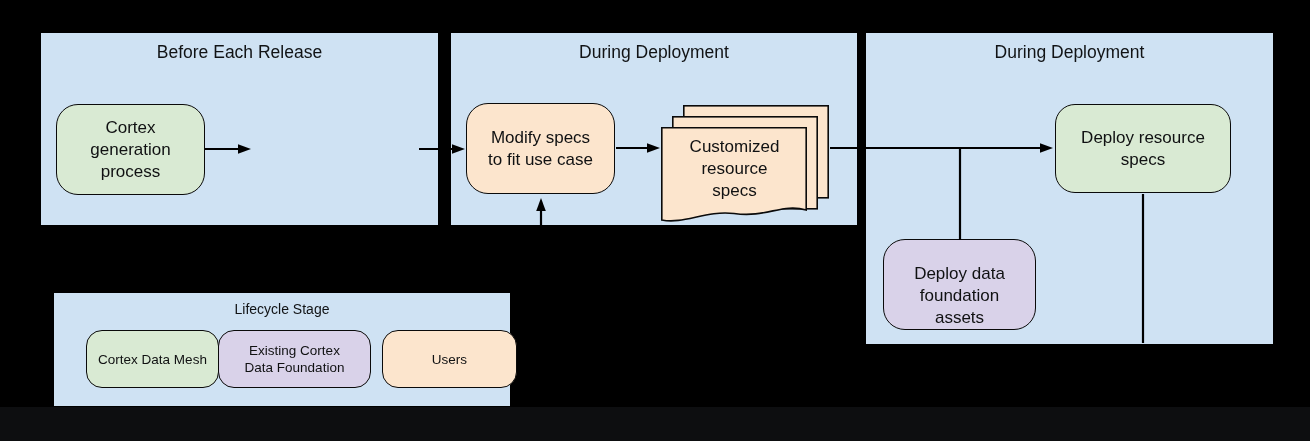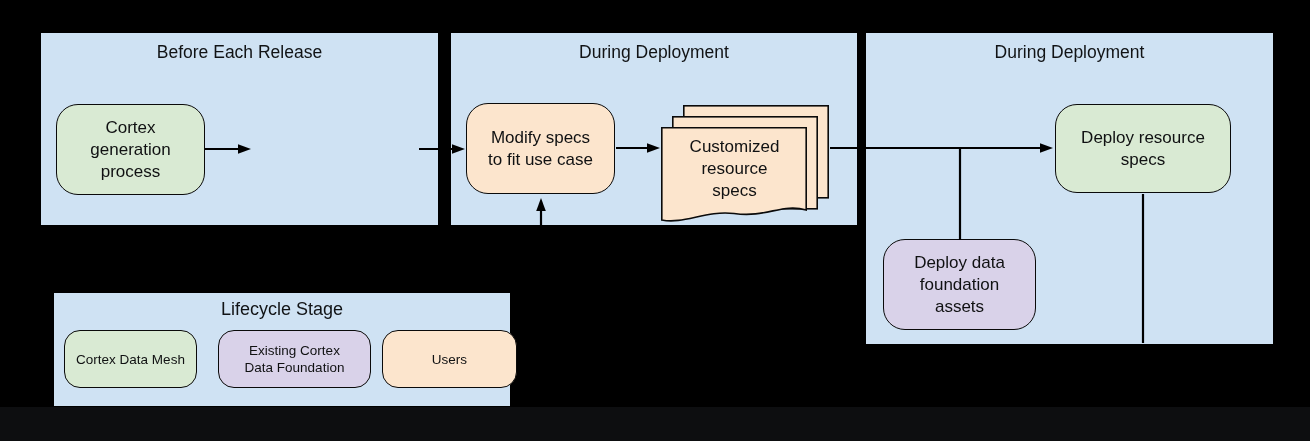--- a/index.html
+++ b/index.html
@@ -21,42 +21,42 @@
     position:absolute;border:1.6px solid #0a0a0a;border-radius:22px;
     display:flex;align-items:center;justify-content:center;text-align:center;
     box-sizing:border-box;
   }
   .label{white-space:pre-line;font-size:17px;line-height:22px;color:#101112;}
   .fill-green{background:#d9ead3;}
   .fill-orange{background:#fce5cd;}
   .fill-purple{background:#d9d2e9;}
   .node-cortex-gen{left:56px;top:104px;width:149px;height:91px;}
   .node-modify{left:466px;top:103px;width:149px;height:91px;}
-  .node-deploy-specs{left:1055px;top:104px;width:176px;height:89px;}
-  .node-deploy-foundation{left:883px;top:239px;width:153px;height:91px;}
+  .node-deploy-specs{left:1055px;top:104px;width:176px;height:89px;border-radius:20px;}
+  .node-deploy-foundation{left:883px;top:239px;width:153px;height:91px;align-items:flex-end;}
   .stack{position:absolute;width:168px;height:120px;}
   .stack-base{left:251px;top:90px;}
   .stack-customized{left:661px;top:90px;margin-top:15px;}
   .stack svg{position:absolute;left:0;top:0;}
   .stack .stack-label{
     position:absolute;left:1px;top:23px;width:145px;height:82px;
     display:flex;align-items:center;justify-content:center;text-align:center;
   }
   .legend{position:absolute;left:54px;top:293px;width:456px;height:113px;background:#cfe2f3;}
   .legend-title{
     position:absolute;left:0;top:8px;width:100%;text-align:center;
-    font-size:18px;line-height:17px;color:#111315;
+    font-size:14px;line-height:17px;color:#111315;
   }
   .legend-item{
     position:absolute;top:37px;height:58px;border:1.4px solid #0a0a0a;border-radius:16px;
     display:flex;align-items:center;justify-content:center;text-align:center;
     box-sizing:border-box;
   }
   .legend-label{white-space:pre-line;font-size:13.5px;line-height:17px;color:#101112;}
-  .legend-item-1{left:10px;width:133px;}
+  .legend-item-1{left:32px;width:133px;}
   .legend-item-2{left:164px;width:153px;}
   .legend-item-3{left:308px;width:135px;margin-left:20px;}
   .connectors{position:absolute;left:0;top:0;width:1310px;height:441px;pointer-events:none;}
   .connectors line{stroke:#000;stroke-width:2.2px;}
   .connectors polygon{fill:#000;}
   .doc-shape{stroke:#0a0a0a;stroke-width:1.6px;}
 </style>
 </head>
 <body>
 

